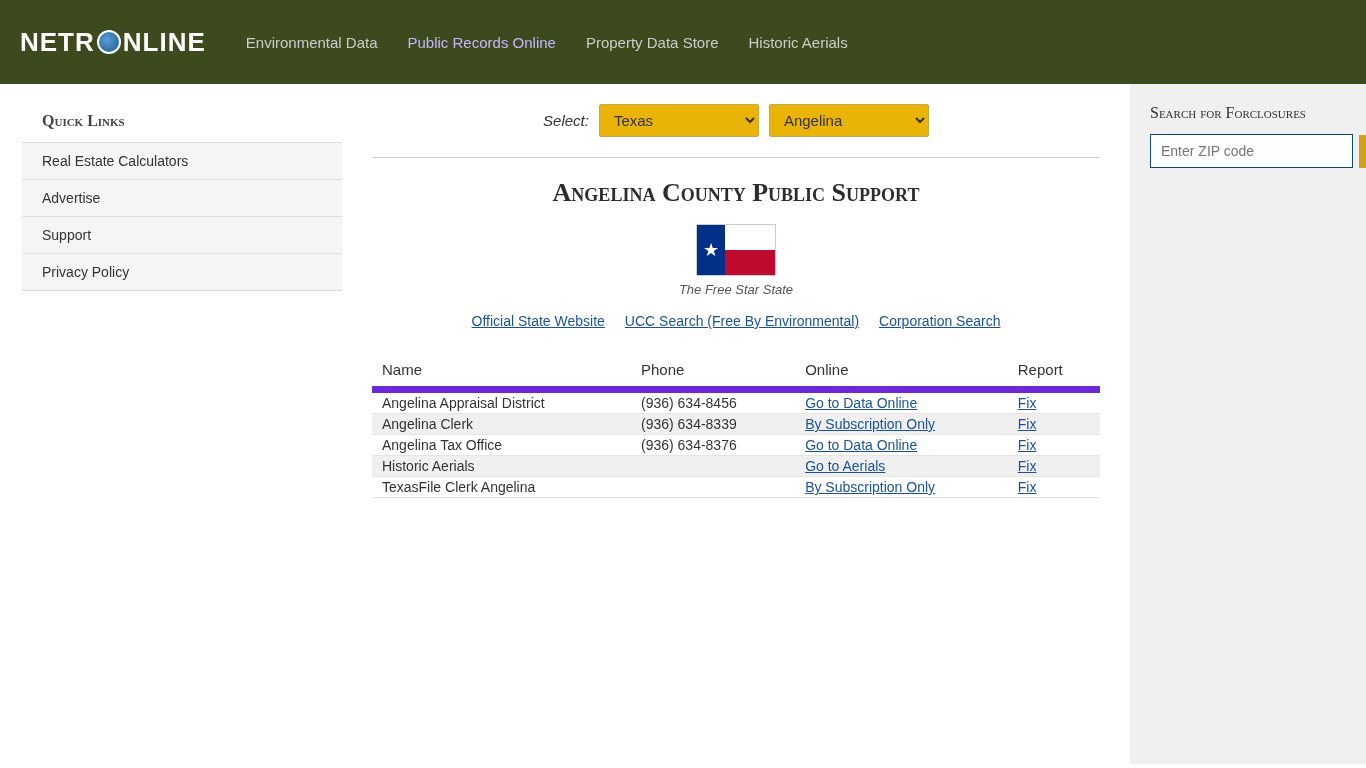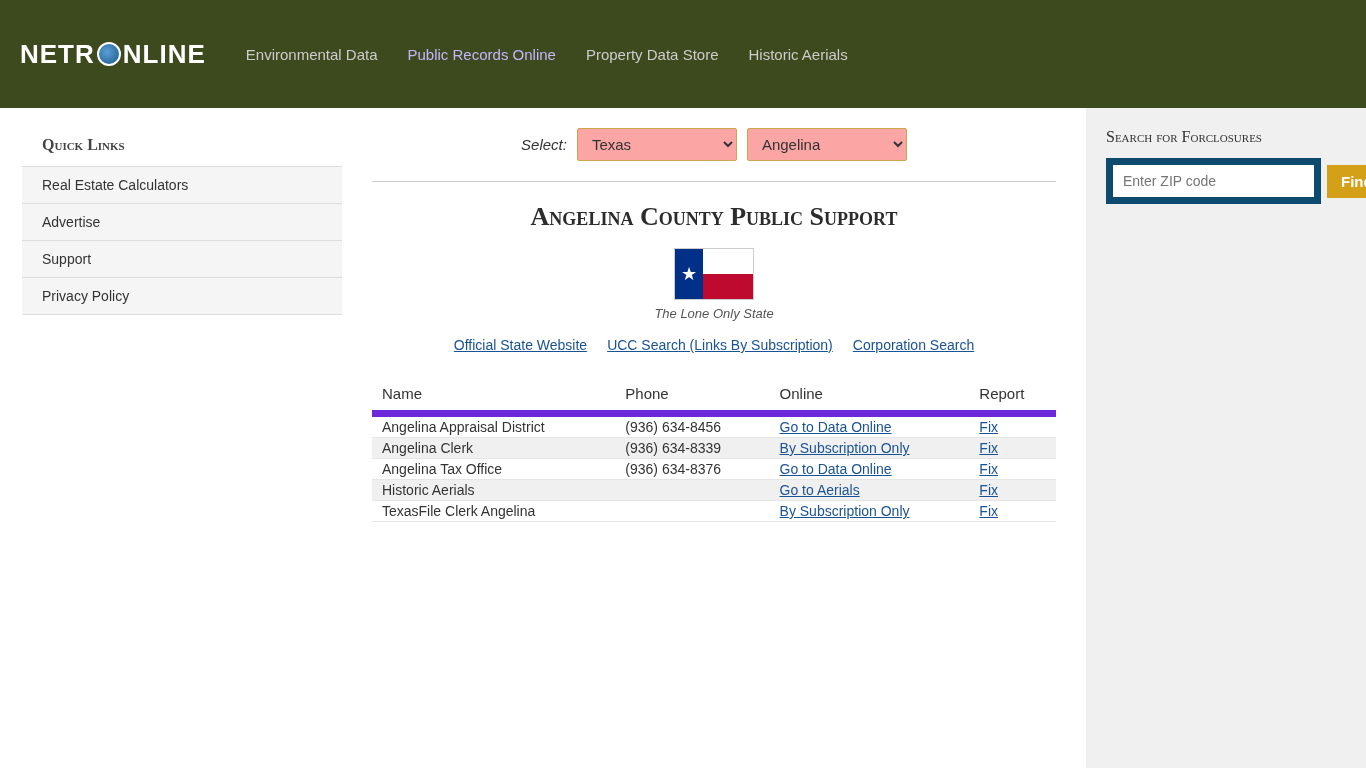--- a/index.html
+++ b/index.html
@@ -4,21 +4,21 @@
   <style>
     * { margin: 0; padding: 0; box-sizing: border-box; }
     body { font-family: Arial, sans-serif; font-size: 14px; color: #333; background: #fff; }
 
     
     #header {
       background-color: #3d4a1e;
       display: flex;
       align-items: center;
       padding: 0 20px;
-      height: 108px;
+      height: 84px;
     }
     #logo-area {
       display: flex;
       align-items: center;
       margin-right: 40px;
     }
     #logo-text {
       color: #fff;
       font-size: 26px;
       font-weight: bold;
@@ -101,21 +101,21 @@
       margin-bottom: 20px;
     }
     #select-row label {
       font-size: 15px;
       color: #333;
       font-style: italic;
     }
     #select-row select {
       padding: 6px 10px;
       border: 1px solid #c8a84b;
-      background: #fca5a5;
+      background: #eab308;
       font-size: 15px;
       color: #333;
       cursor: pointer;
       border-radius: 2px;
       min-width: 160px;
     }
 
     
     .divider {
       border: none;
@@ -222,41 +222,41 @@
       font-size: 14px;
     }
     .td-online a, .td-report a {
       color: #1a5296;
       text-decoration: underline;
       cursor: pointer;
     }
 
     
     #right-panel {
-      width: 280px;
+      width: 236px;
       min-width: 220px;
       padding: 20px;
       background: #f0f0f0;
     }
     #foreclosure-title {
       font-family: Georgia, serif;
       font-variant: small-caps;
       font-size: 16px;
       color: #333;
       margin-bottom: 12px;
     }
     #zip-form {
       display: flex;
       gap: 6px;
       align-items: center;
     }
     #zip-input {
       flex: 1;
       padding: 8px 10px;
-      border: 7px solid #0c4a6e;
+      border: 1px solid #0c4a6e;
       font-size: 14px;
       color: #999;
       background: #fff;
     }
     #find-button {
       padding: 8px 14px;
       background: #d4a017;
       color: #fff;
       border: none;
       font-size: 15px;
@@ -310,26 +310,26 @@
     <div id="flag-container">
       <div id="texas-flag">
         <div class="flag-blue">
           <span class="flag-star">★</span>
         </div>
         <div class="flag-right">
           <div class="flag-white"></div>
           <div class="flag-red"></div>
         </div>
       </div>
-      <div id="flag-caption">The Lone Only State</div>
+      <div id="flag-caption">The Free Star State</div>
     </div>
 
     <div id="state-links">
       <a href="#">Official State Website</a>
-      <a href="#">UCC Search (Links By Subscription)</a>
+      <a href="#">UCC Search (Free By Environmental)</a>
       <a href="#">Corporation Search</a>
     </div>
 
     <table id="records-table">
       <thead>
         <tr>
           <th>Name</th>
           <th>Phone</th>
           <th>Online</th>
           <th>Report</th>

